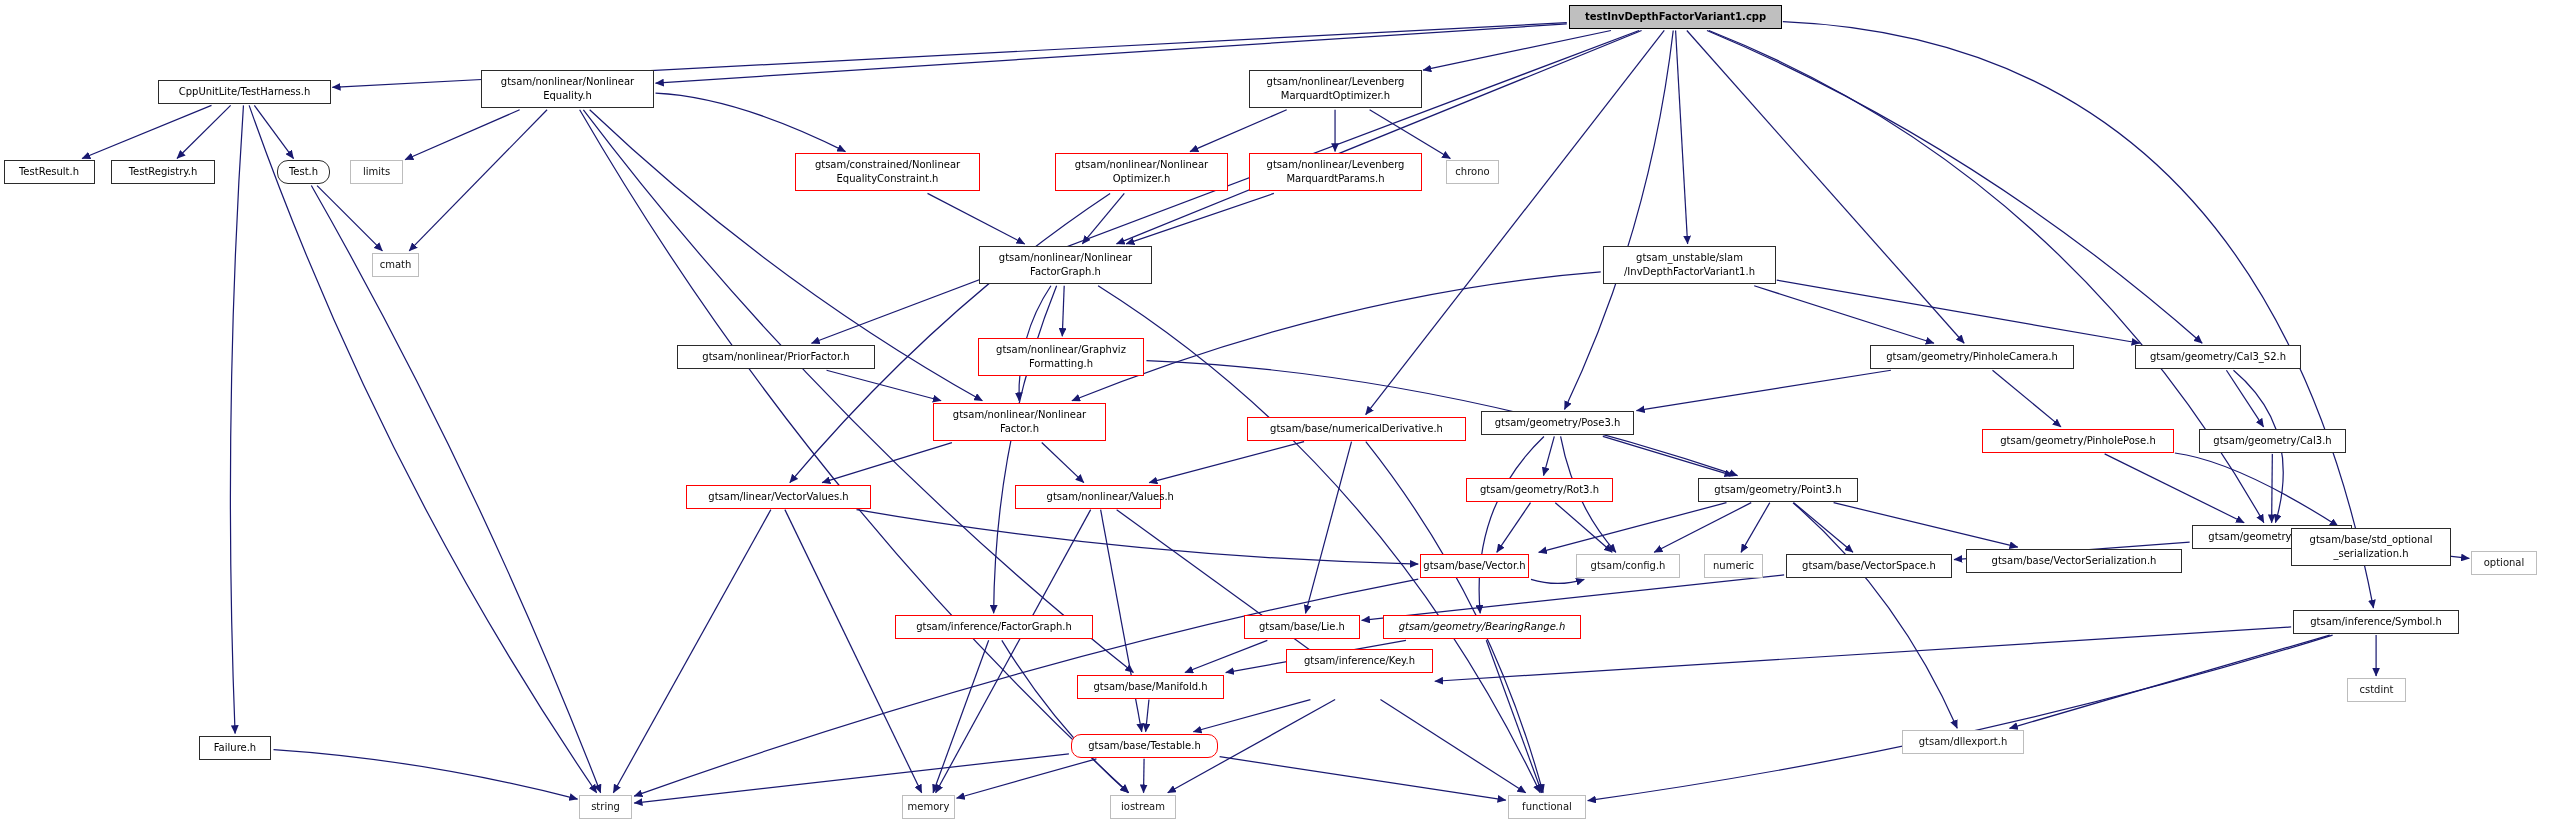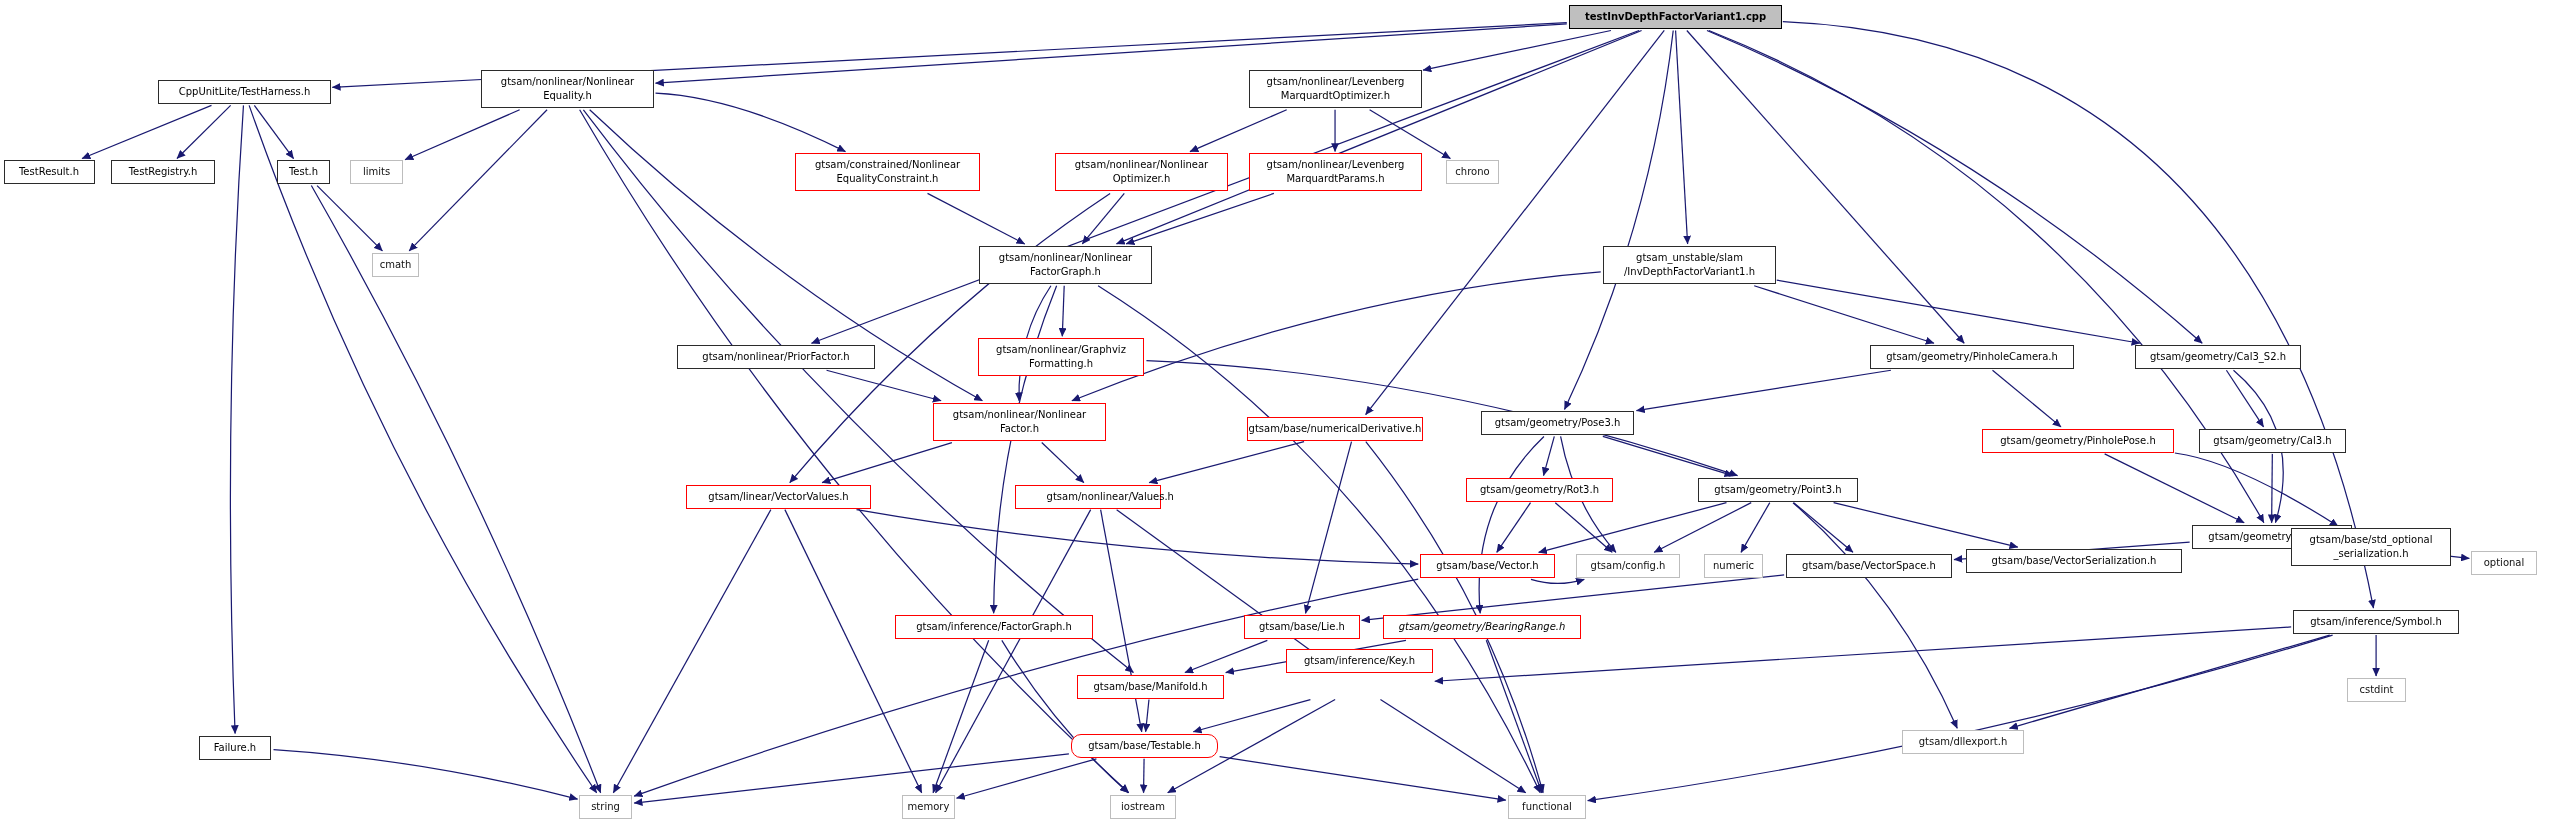--- a/index.html
+++ b/index.html
@@ -144,21 +144,21 @@
       <div class="node " style="left: 1249px; top: 70px; width: 173px; height: 38px;">
         <span>gtsam/nonlinear/Levenberg</span>
         <span>MarquardtOptimizer.h</span>
       </div>
       <div class="node " style="left: 3.5px; top: 160px; width: 91px; height: 23.5px;">
         <span>TestResult.h</span>
       </div>
       <div class="node " style="left: 111px; top: 160px; width: 104px; height: 23.5px;">
         <span>TestRegistry.h</span>
       </div>
-      <div class="node " style="left: 277px; top: 160px; width: 53px; height: 23.5px;">
+      <div class="node " style="left: 277px; top: 160px; width: 53px; height: 23.5px; border-radius: 11px;">
         <span>Test.h</span>
       </div>
       <div class="node system" style="left: 350px; top: 160px; width: 53px; height: 23.5px;">
         <span>limits</span>
       </div>
       <div class="node truncated" style="left: 795px; top: 153px; width: 185px; height: 38px;">
         <span>gtsam/constrained/Nonlinear</span>
         <span>EqualityConstraint.h</span>
       </div>
       <div class="node truncated" style="left: 1055px; top: 153px; width: 173px; height: 38px;">
@@ -193,21 +193,21 @@
       <div class="node " style="left: 1870px; top: 345px; width: 204px; height: 23.5px;">
         <span>gtsam/geometry/PinholeCamera.h</span>
       </div>
       <div class="node " style="left: 2135px; top: 345px; width: 166px; height: 23.5px;">
         <span>gtsam/geometry/Cal3_S2.h</span>
       </div>
       <div class="node truncated" style="left: 933px; top: 403px; width: 173px; height: 38px;">
         <span>gtsam/nonlinear/Nonlinear</span>
         <span>Factor.h</span>
       </div>
-      <div class="node truncated" style="left: 1247px; top: 417px; width: 176px; height: 23.5px;">
+      <div class="node truncated" style="left: 1247px; top: 417px; width: 219px; height: 23.5px;">
         <span>gtsam/base/numericalDerivative.h</span>
       </div>
       <div class="node " style="left: 1481px; top: 411px; width: 153px; height: 23.5px;">
         <span>gtsam/geometry/Pose3.h</span>
       </div>
       <div class="node truncated" style="left: 1982px; top: 429px; width: 192px; height: 23.5px;">
         <span>gtsam/geometry/PinholePose.h</span>
       </div>
       <div class="node " style="left: 2199px; top: 429px; width: 147px; height: 23.5px;">
         <span>gtsam/geometry/Cal3.h</span>
@@ -220,21 +220,21 @@
       </div>
       <div class="node truncated" style="left: 1466px; top: 478px; width: 147px; height: 23.5px;">
         <span>gtsam/geometry/Rot3.h</span>
       </div>
       <div class="node " style="left: 1698px; top: 478px; width: 160px; height: 23.5px;">
         <span>gtsam/geometry/Point3.h</span>
       </div>
       <div class="node " style="left: 2192px; top: 525px; width: 160px; height: 23.5px;">
         <span>gtsam/geometry/Point2.h</span>
       </div>
-      <div class="node truncated" style="left: 1420px; top: 554px; width: 135px; height: 23.5px;">
+      <div class="node truncated" style="left: 1420px; top: 554px; width: 109px; height: 23.5px;">
         <span>gtsam/base/Vector.h</span>
       </div>
       <div class="node system" style="left: 1576px; top: 554px; width: 104px; height: 23.5px;">
         <span>gtsam/config.h</span>
       </div>
       <div class="node system" style="left: 1704px; top: 554px; width: 59px; height: 23.5px;">
         <span>numeric</span>
       </div>
       <div class="node " style="left: 1786px; top: 554px; width: 166px; height: 23.5px;">
         <span>gtsam/base/VectorSpace.h</span>

